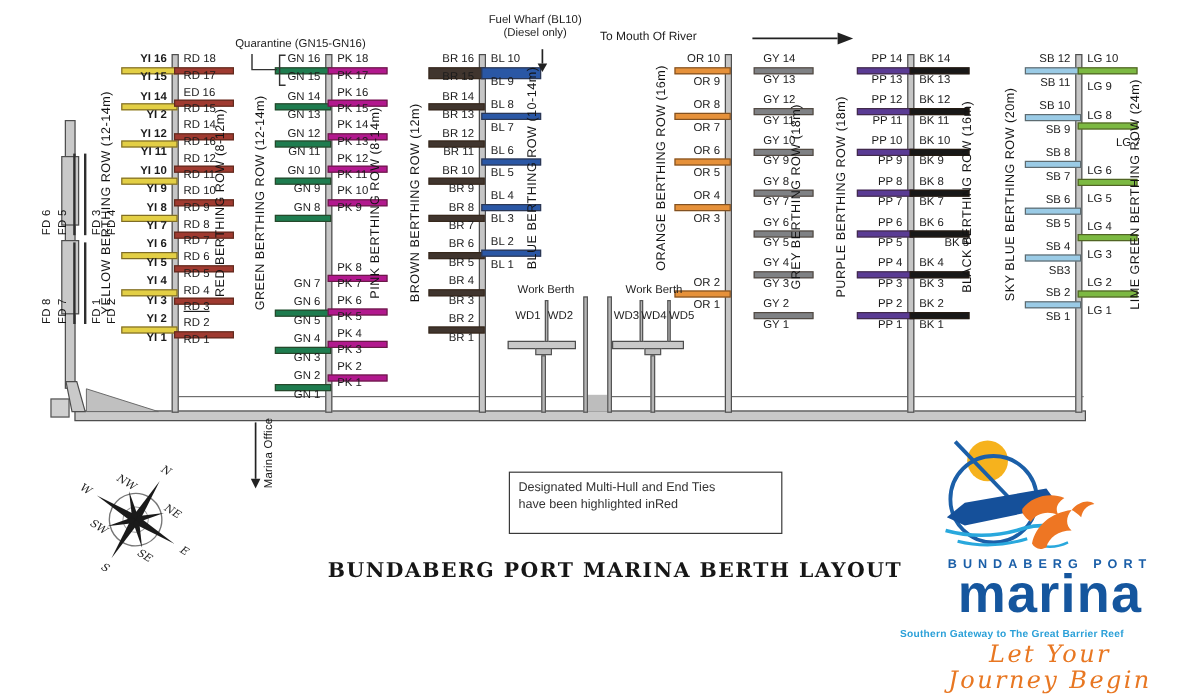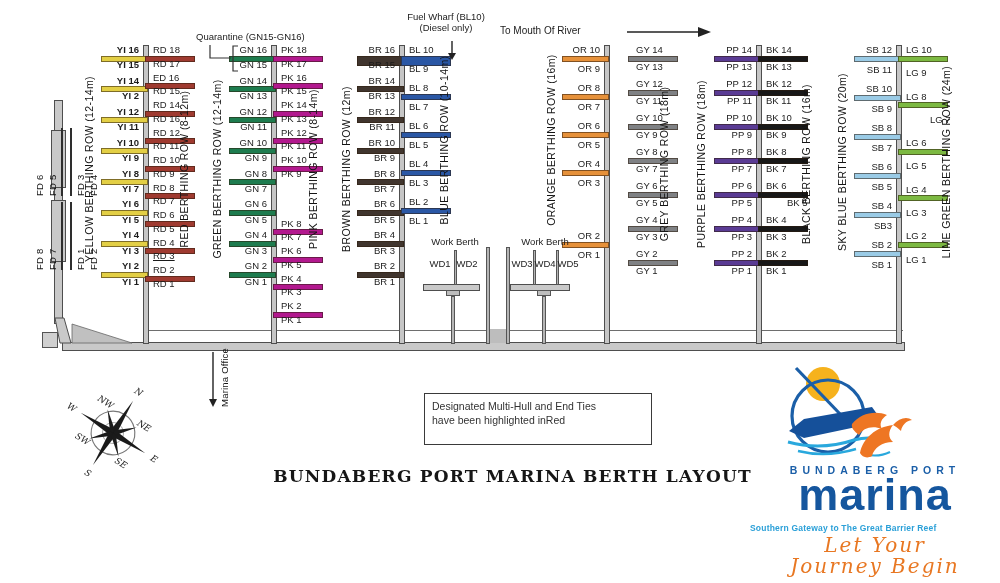--- a/index.html
+++ b/index.html
@@ -306,21 +306,21 @@
         <span class="blabel">GN 10</span>
         <div class="bar" style="background: rgb(30, 124, 79);"></div>
       </div>
       <div class="cell L" style="height: 15.45px;">
         <span class="blabel">GN 9</span>
       </div>
       <div class="cell L" style="height: 15.45px;">
         <span class="blabel">GN 8</span>
         <div class="bar" style="background: rgb(30, 124, 79);"></div>
       </div>
-      <div class="cell L" style="height: 15.45px;">
+      <div class="cell L" style="height: 15.45px; margin-top: 48px;">
         <span class="blabel">GN 7</span>
       </div>
       <div class="cell L" style="height: 15.45px;">
         <span class="blabel">GN 6</span>
         <div class="bar" style="background: rgb(30, 124, 79);"></div>
       </div>
       <div class="cell L" style="height: 15.45px;">
         <span class="blabel">GN 5</span>
       </div>
       <div class="cell L" style="height: 15.45px;">

